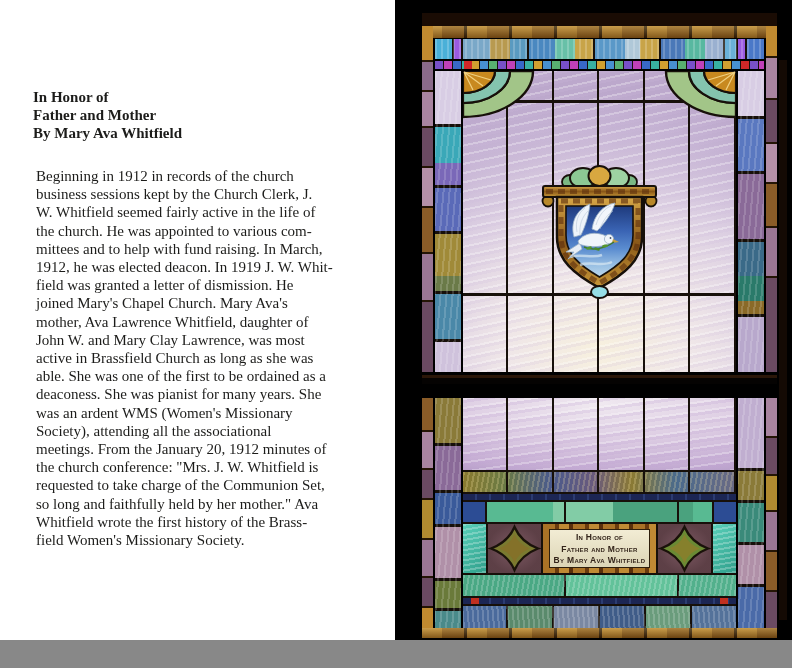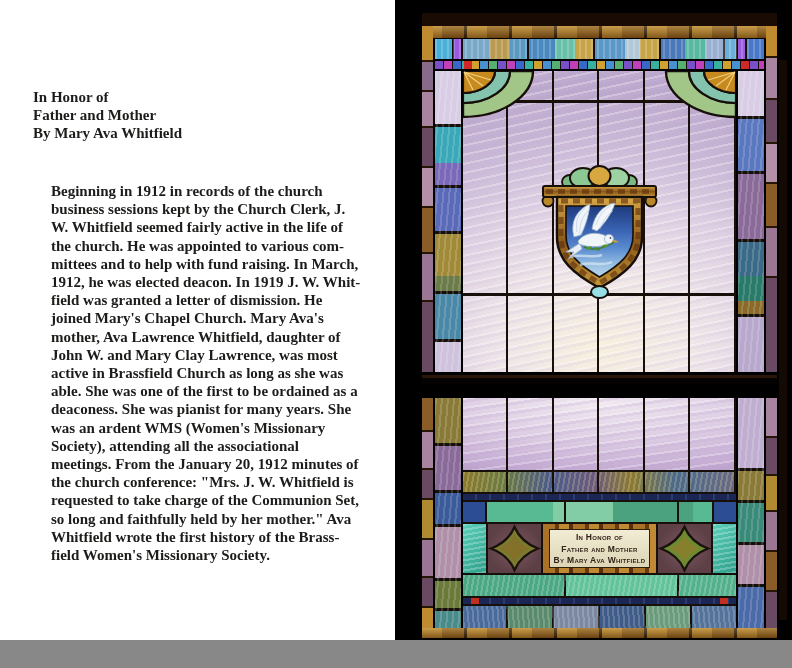--- a/index.html
+++ b/index.html
@@ -4,22 +4,22 @@
 <style>
   :root{ --ld:#17100a; }
   html,body{margin:0;padding:0;background:#888;}
   .page{position:relative;width:792px;height:640px;background:#ffffff;overflow:hidden;
         font-family:"Liberation Serif","DejaVu Serif",serif;}
 
   
   .text-col{position:absolute;left:0;top:0;width:395px;height:668px;background:#ffffff;color:#1c1c1a;}
   .title{position:absolute;left:33px;top:88px;margin:0;font-size:15px;line-height:18px;
          font-weight:bold;white-space:pre;}
-  .body{position:absolute;left:33px;top:164px;margin:18px;font-size:15px;line-height:18.2px;
-        font-weight:bold;white-space:pre;}
+  .body{position:absolute;left:33px;top:164px;margin:3px;font-size:15px;line-height:18.2px;
+        font-weight:normal;white-space:pre;}
 
   
   .photo{position:absolute;left:395px;top:0;width:397px;height:668px;margin:0;background:#000;}
   .photo *{position:absolute;box-sizing:border-box;}
 
   .upper-sash{left:27px;top:13px;width:355px;height:362px;}
   .lower-sash{left:27px;top:398px;width:355px;height:240px;}
   .meeting-rail{left:27px;top:375px;width:355px;height:23px;
      background:linear-gradient(#2a1608 0 3px,#050302 3px 9px,#000 9px);}
   .frame-right{left:384px;top:60px;width:8px;height:560px;background:#140a04;}

